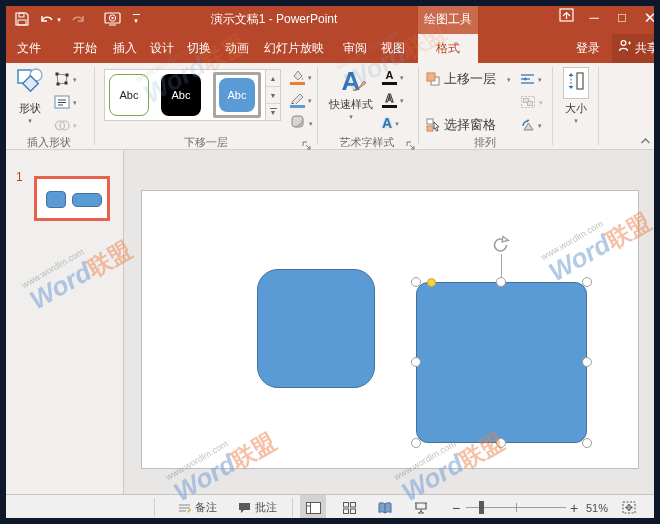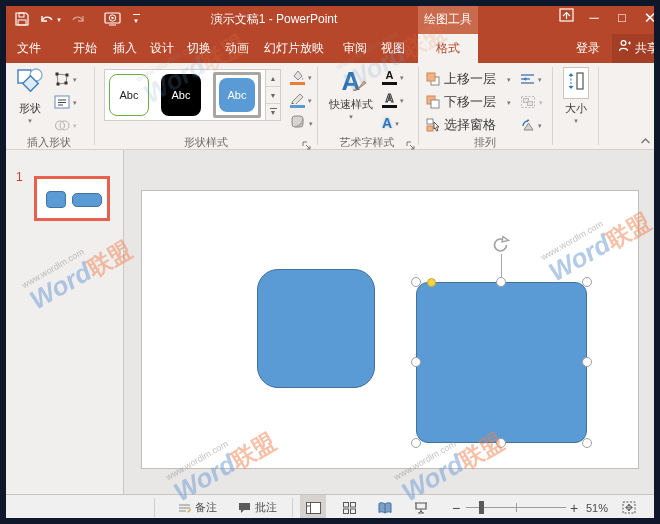--- a/index.html
+++ b/index.html
@@ -224,21 +224,21 @@
     </div>
     <div class="smallbtn" style="left:286px;top:50px">
       <span>
         <svg width="16" height="15" viewBox="0 0 16 15">
             <rect x="2" y="2" width="11" height="11" rx="3" fill="#D8D4D0" stroke="#8A8A8A"></rect>
             <path d="M13 5 a9 9 0 0 1 -8 8" fill="none" stroke="#AAA" stroke-width="2"></path>
           </svg>
       </span>
       <span class="caret">▾</span>
     </div>
-    <div class="group-label" style="left:92px;width:220px">形状样式</div>
+    <div class="group-label" style="left:92px;width:220px">下移一层</div>
     <div class="dlg-launcher" style="left:298px;top:73px">
       <svg width="9" height="9" viewBox="0 0 9 9">
           <path d="M1 1 h4 M1 1 v4" stroke="#777"></path>
           <path d="M4 4 L8 8 M8 8 v-3 M8 8 h-3" stroke="#777"></path>
         </svg>
     </div>
     <div class="rb-divider" style="left:313px"></div>
 
     <div class="bigbtn" style="left:322px;top:4px;width:50px">
       <span style="position:relative;height:28px">
@@ -276,28 +276,20 @@
         </svg>
     </div>
     <div class="rb-divider" style="left:414px"></div>
 
     <div class="smallbtn" style="left:422px;top:6px">
       <svg width="15" height="14" viewBox="0 0 15 14">
           <rect x="5" y="5" width="8" height="8" fill="#fff" stroke="#888"></rect>
           <rect x="1" y="1" width="8" height="8" fill="#F4B183" stroke="#C9885A"></rect>
         </svg>
       <span class="sm-lbl">上移一层</span>
-      <span class="caret" style="margin-left:8px">▾</span>
-    </div>
-    <div class="smallbtn" style="left:422px;top:29px">
-      <svg width="15" height="14" viewBox="0 0 15 14">
-          <rect x="1" y="1" width="8" height="8" fill="#F4B183" stroke="#C9885A"></rect>
-          <rect x="5" y="5" width="8" height="8" fill="#fff" stroke="#888"></rect>
-        </svg>
-      <span class="sm-lbl">下移一层</span>
       <span class="caret" style="margin-left:8px">▾</span>
     </div>
     <div class="smallbtn" style="left:422px;top:52px">
       <svg width="15" height="14" viewBox="0 0 15 14">
           <rect x="1" y="1" width="6" height="5" fill="#fff" stroke="#888"></rect>
           <rect x="1" y="8" width="6" height="5" fill="#F4B183" stroke="#C9885A"></rect>
           <path d="M8 4 L13 9 L10.5 9 L12 12.5 L10.5 13 L9 9.8 L8 11 z" fill="#fff" stroke="#333" stroke-width="0.8"></path>
         </svg>
       <span class="sm-lbl">选择窗格</span>
     </div>

